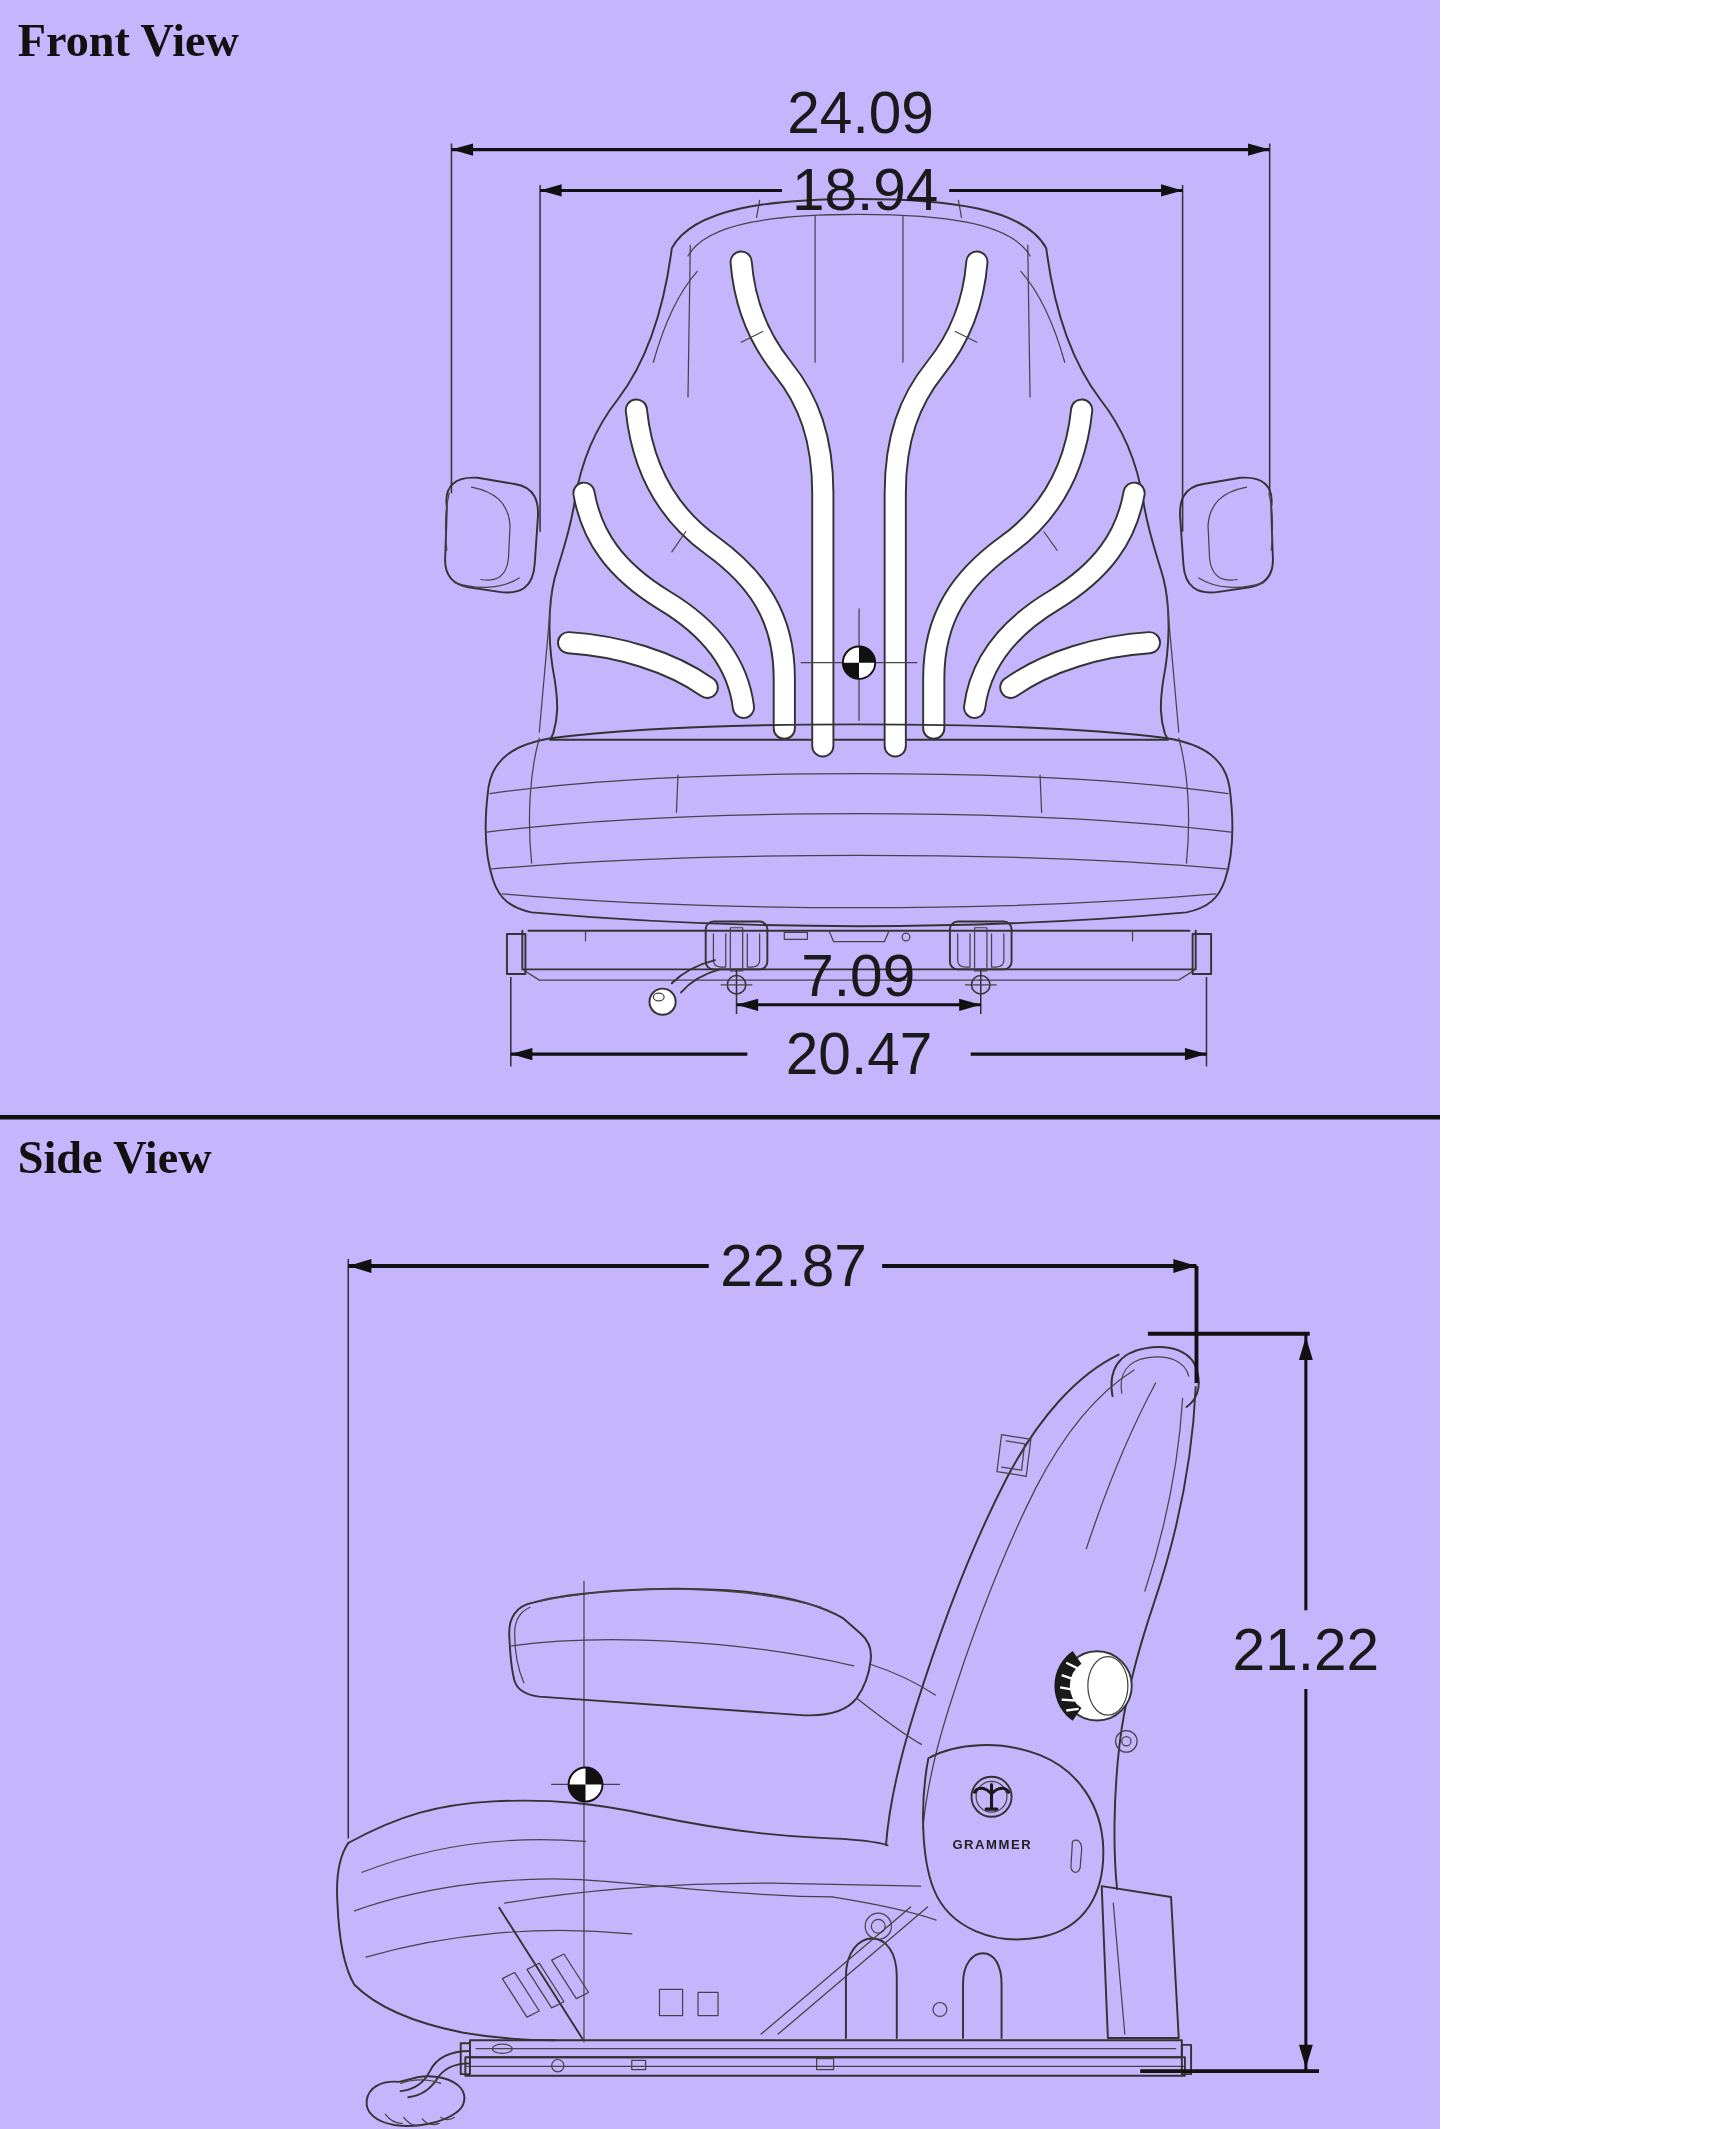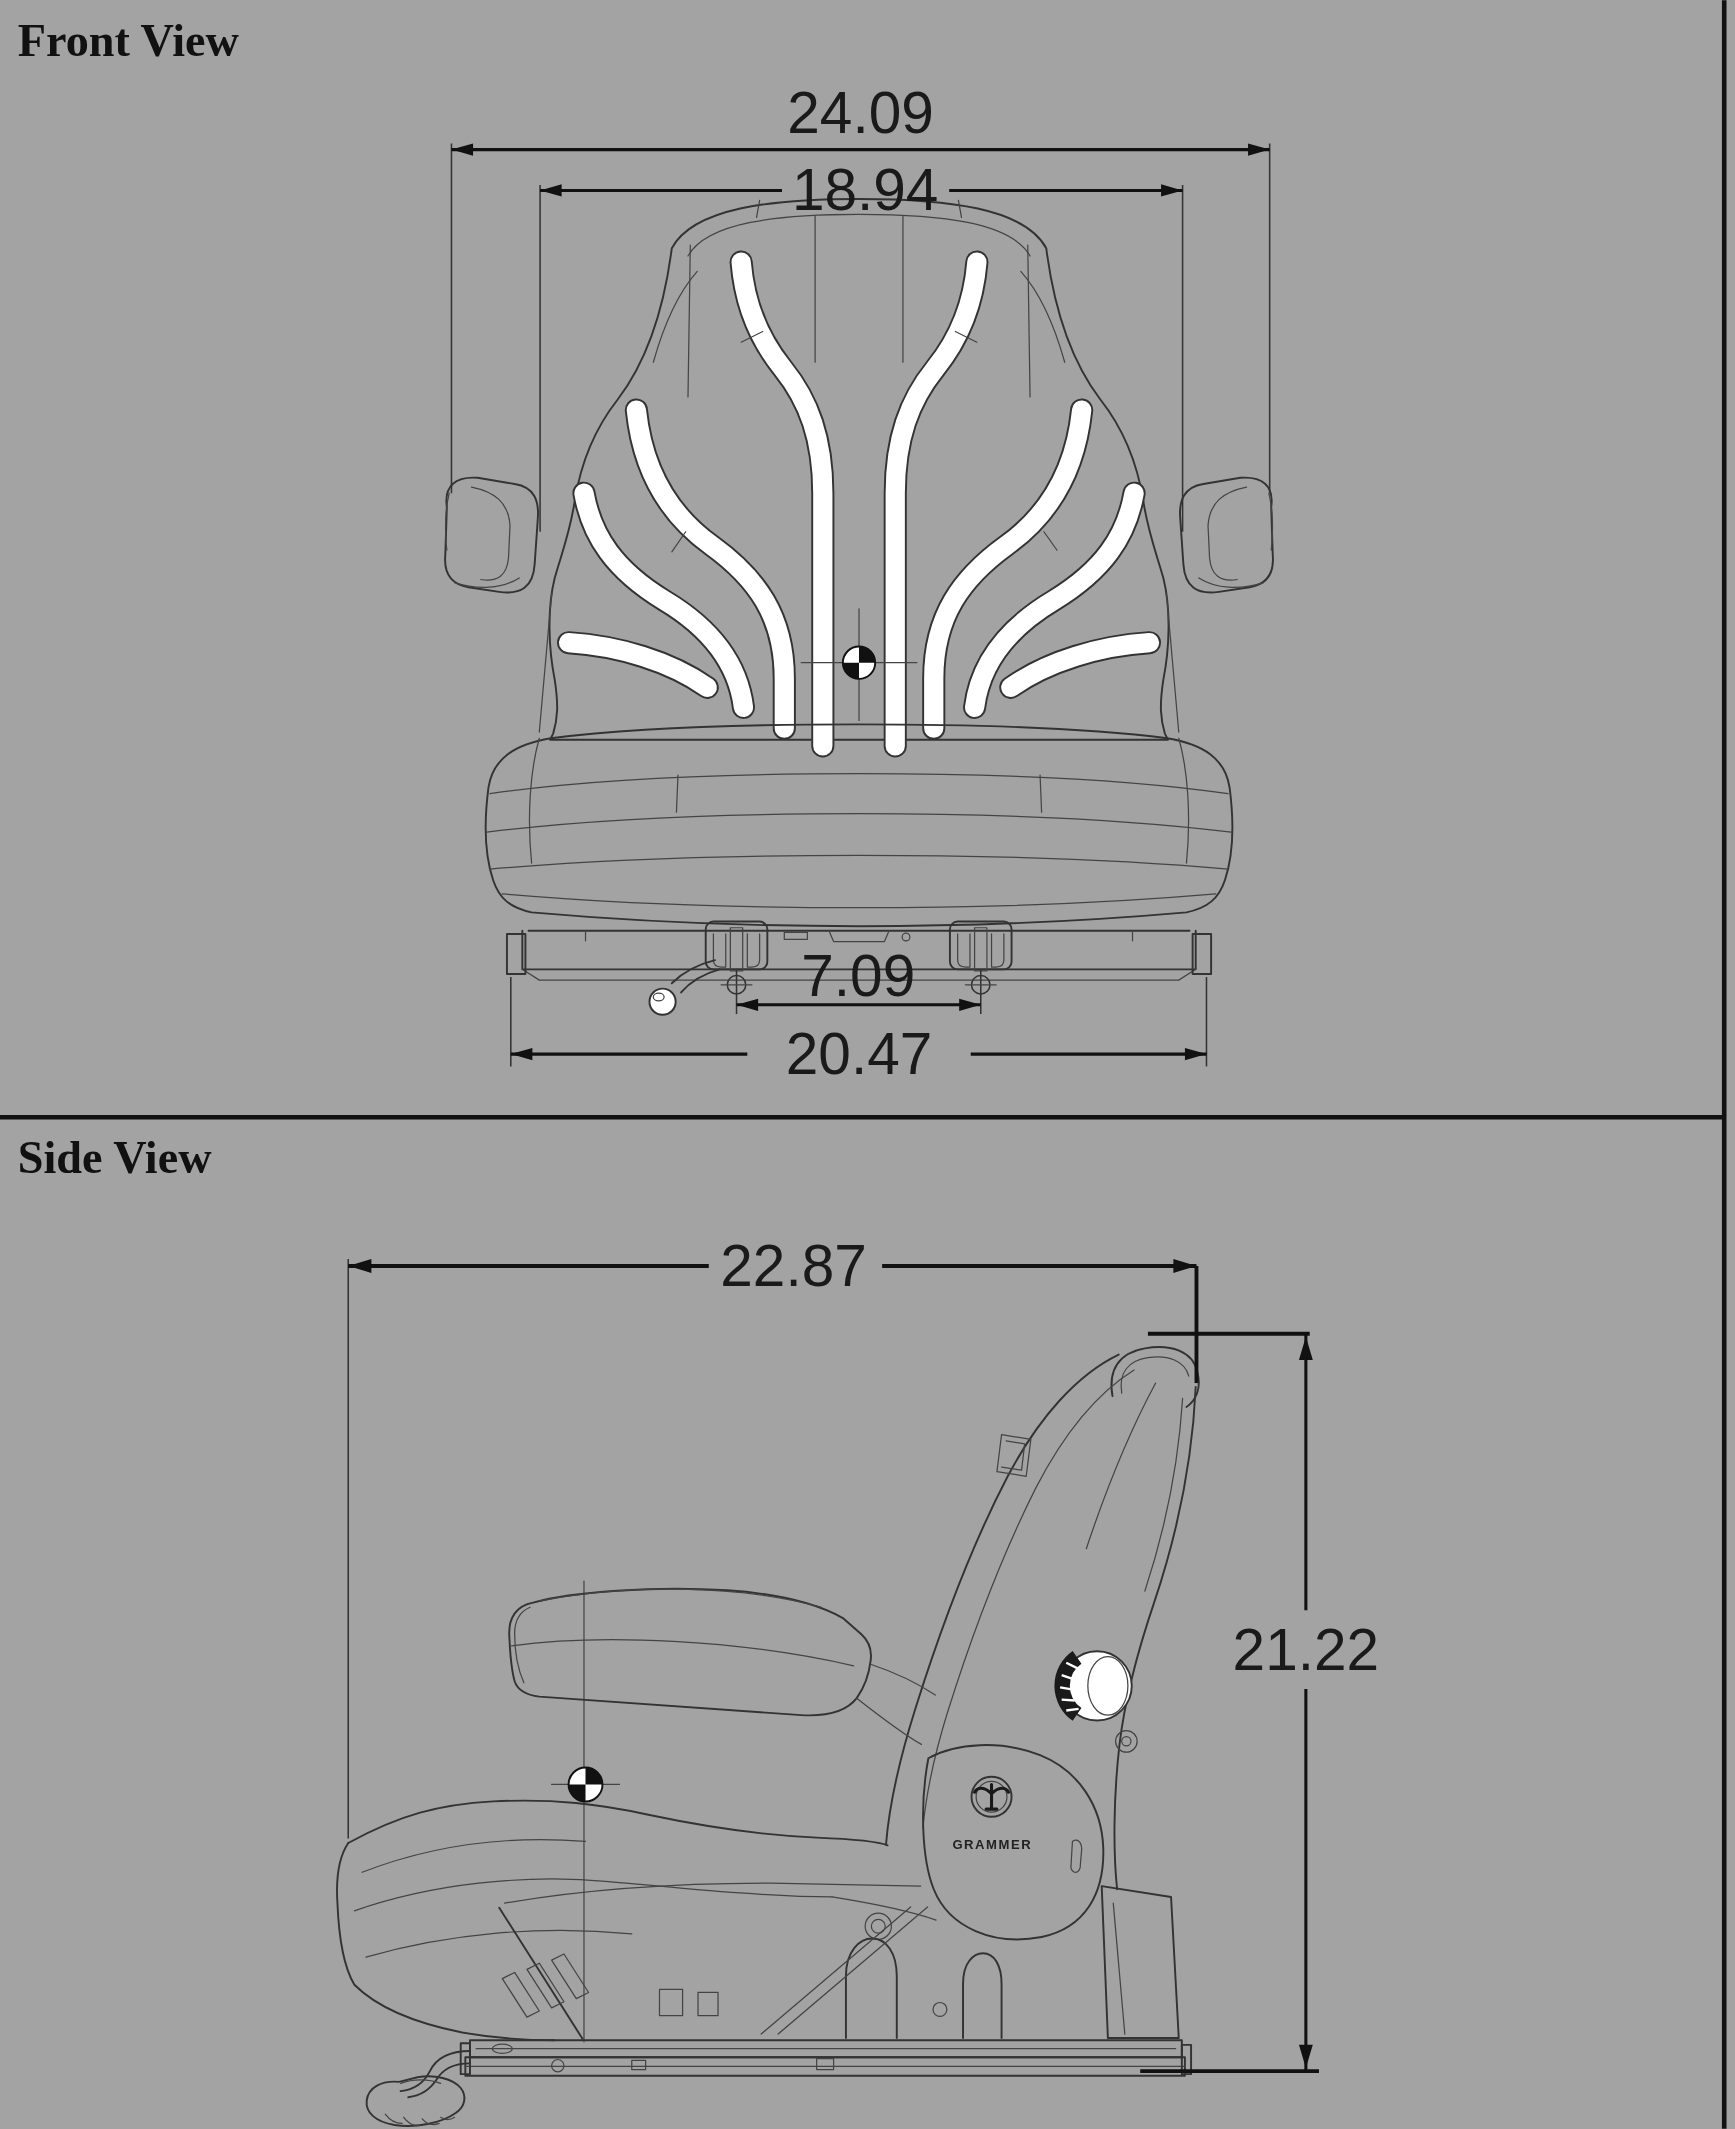--- a/index.html
+++ b/index.html
@@ -1,19 +1,19 @@
 <!DOCTYPE html>
 <html style="font-size:12.3px"><head>
 <meta charset="utf-8">
 <style>
   html,body{margin:0;padding:0;background:#fff;}
   .sheet{
     position:relative;
-    width:1735px;height:2129px;
-    background:#a3a3a3;
+    width:1440px;height:2129px;
+    background:#c4b5fd;
     font-family:"Liberation Sans", sans-serif;
     overflow:hidden;
   }
   svg{position:absolute;left:0;top:0;}
   .title-text{
     font-family:"Liberation Serif", serif;
     font-weight:bold;
     font-size:60px;
     fill:#111111;
   }

